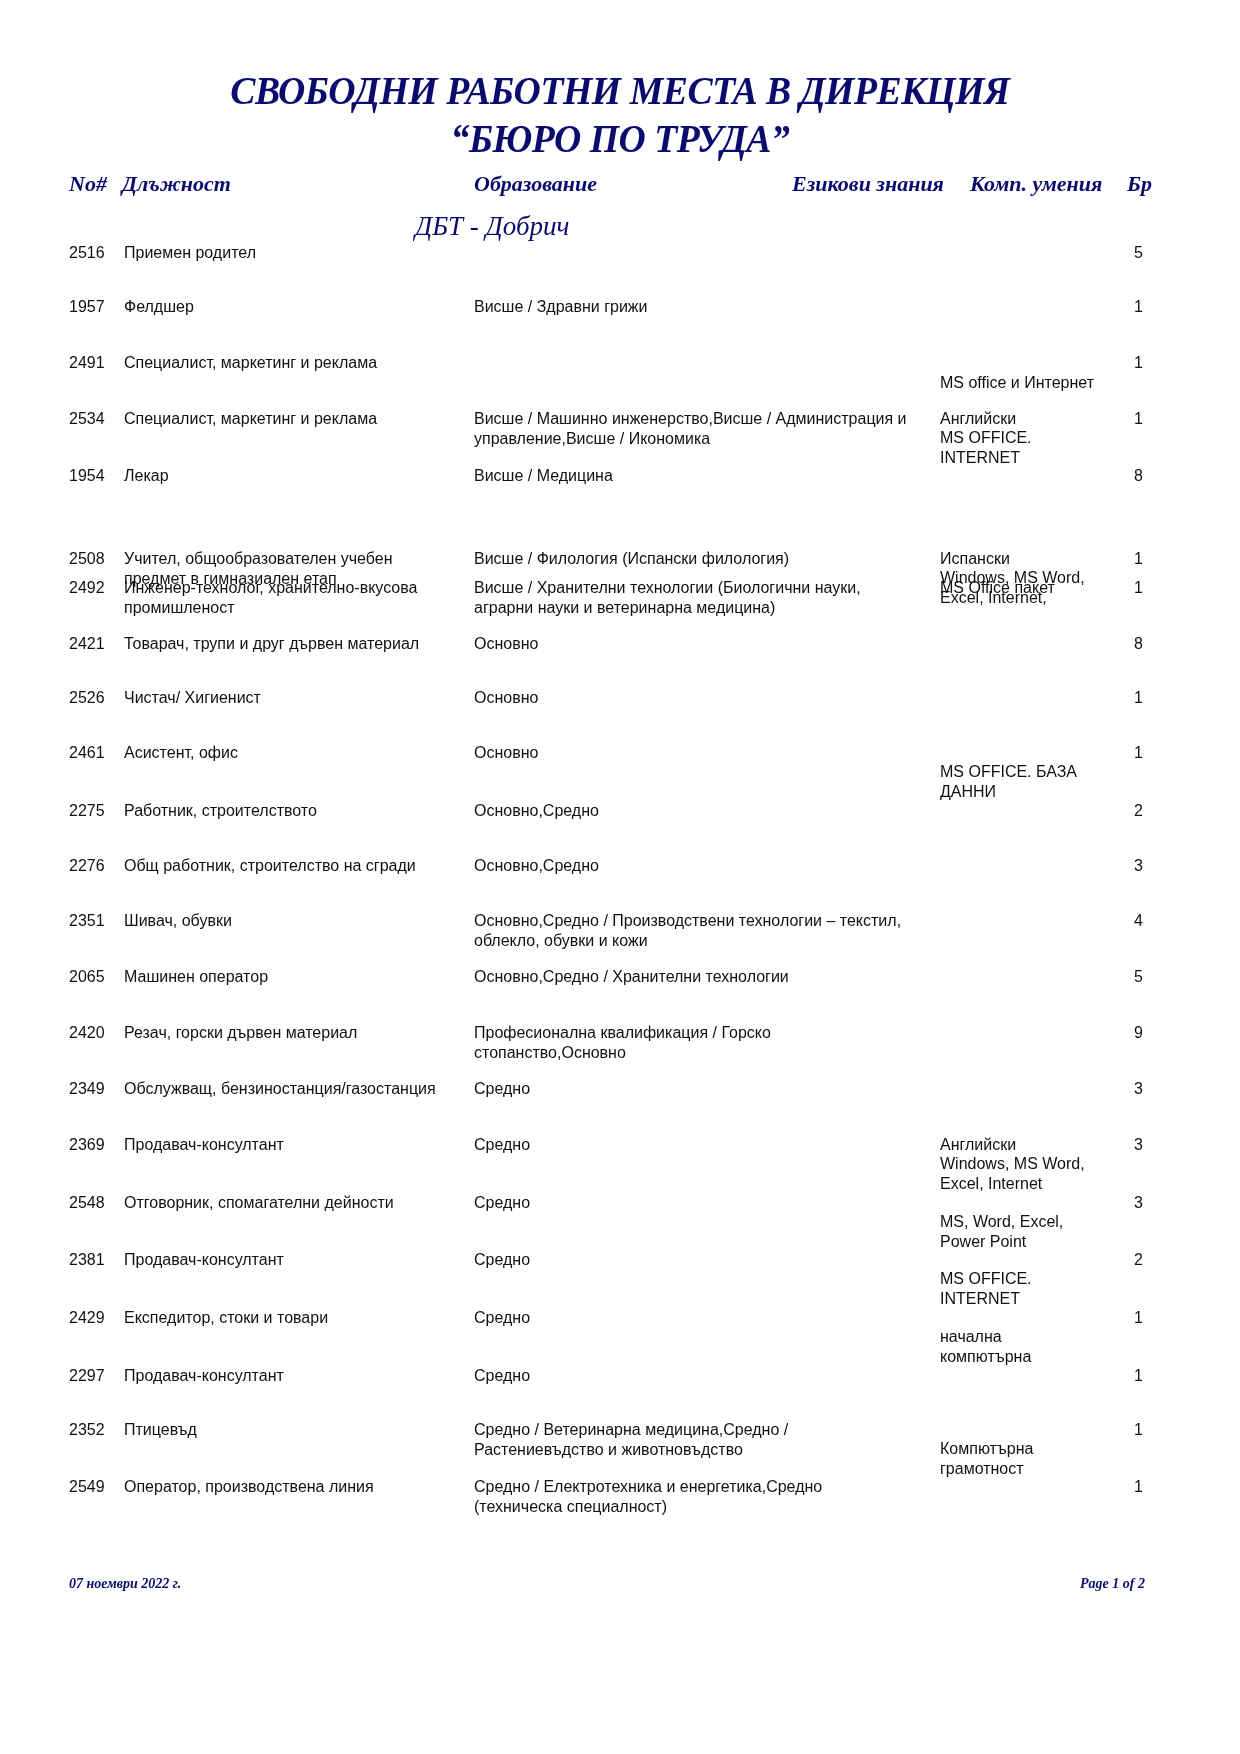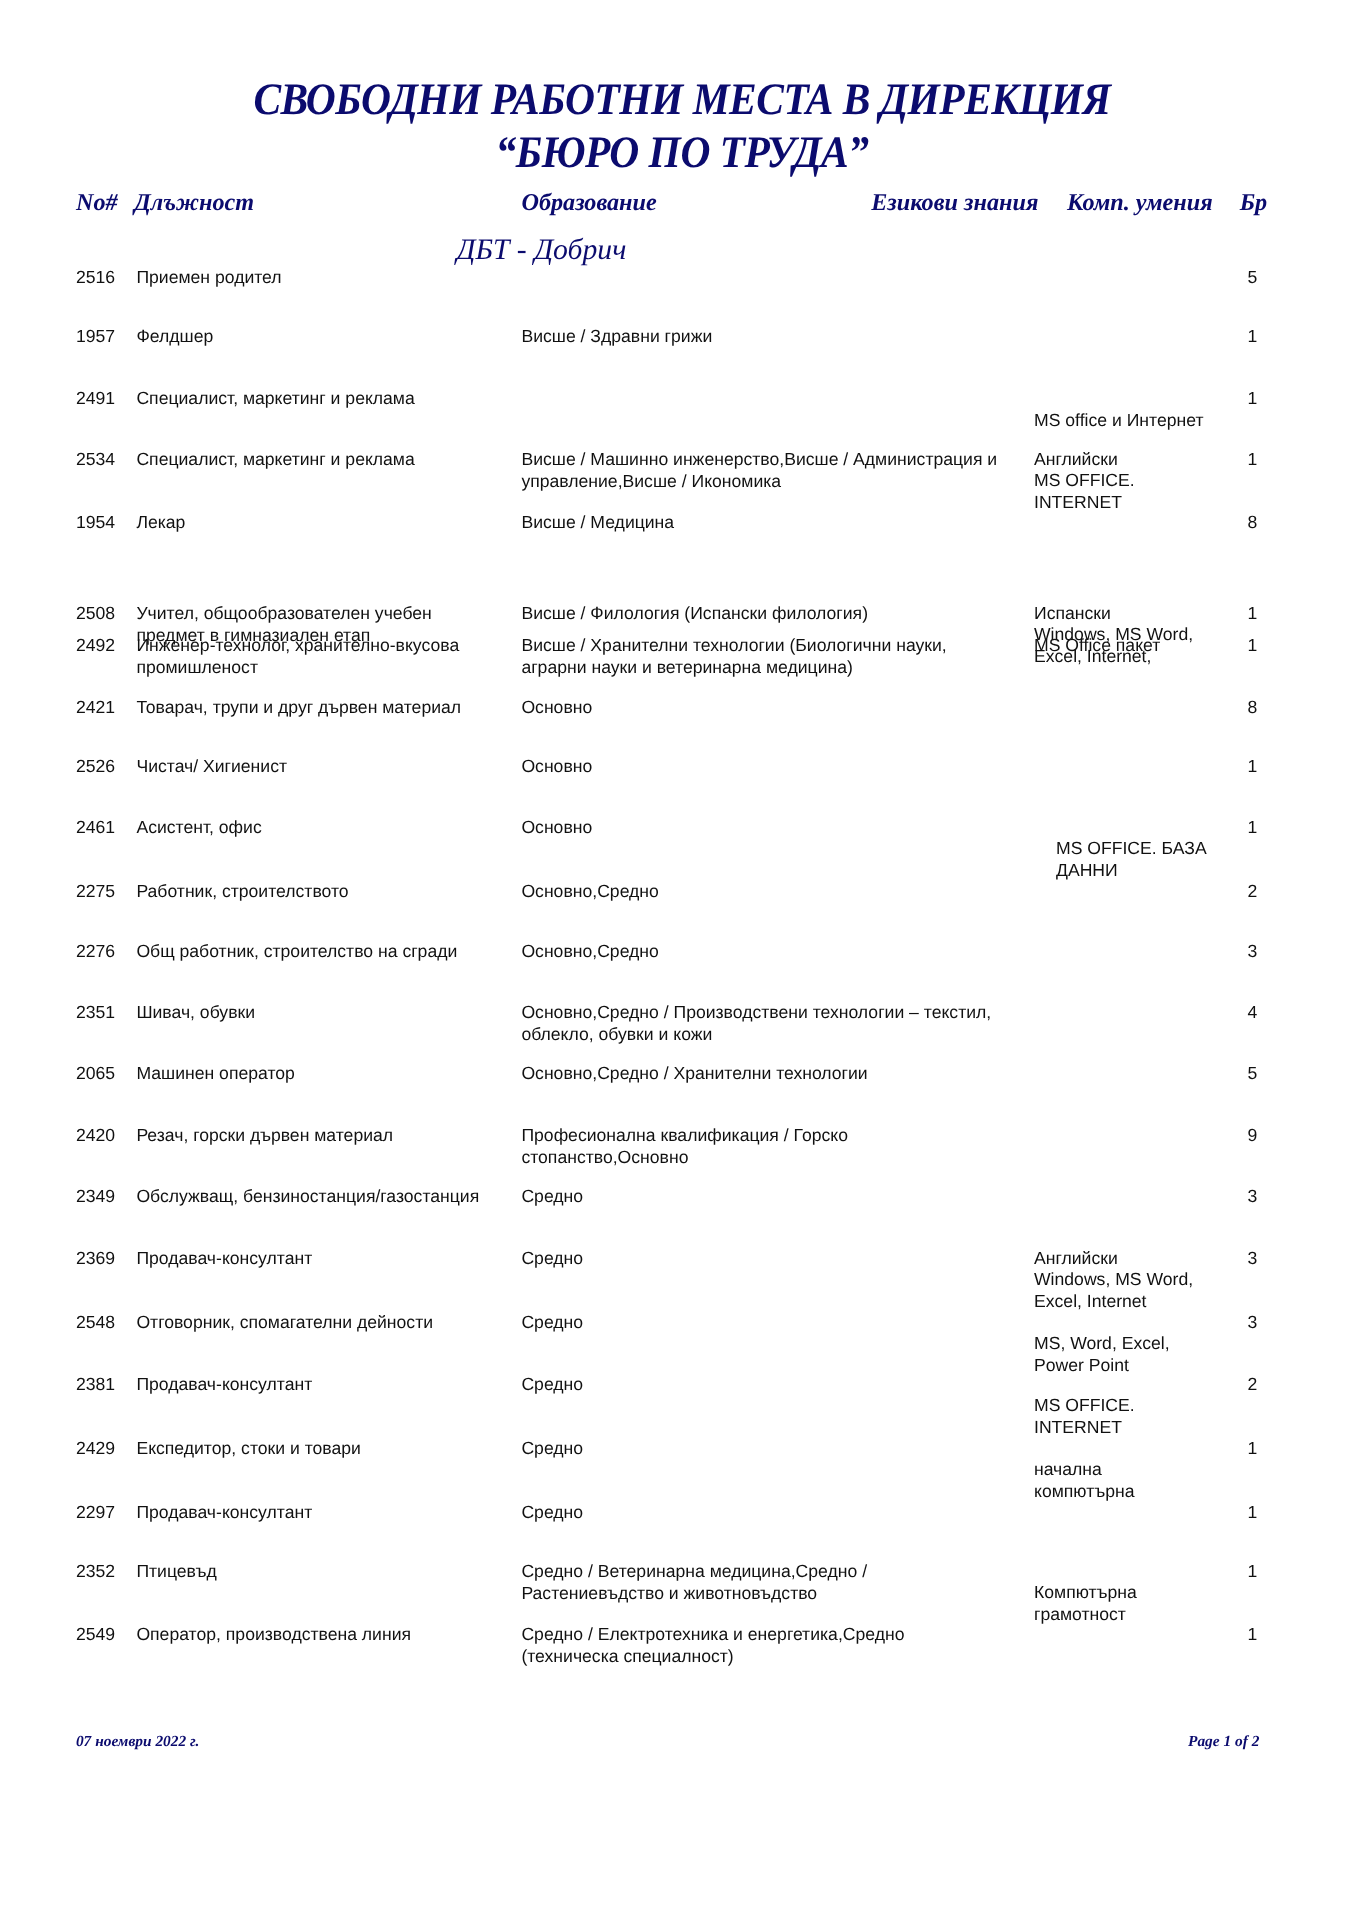--- a/index.html
+++ b/index.html
@@ -137,21 +137,21 @@
         <div class="cell c-edu">Основно</div>
         <div class="cell c-lang"></div>
         <div class="cell c-skills" style="top: 0px;"></div>
         <div class="cell c-count">1</div>
       </div>
       <div class="row" style="top: 743px;">
         <div class="cell c-no">2461</div>
         <div class="cell c-title">Асистент, офис</div>
         <div class="cell c-edu">Основно</div>
         <div class="cell c-lang"></div>
-        <div class="cell c-skills" style="top: 19px; margin-left: 20px;">MS OFFICE. БАЗА
+        <div class="cell c-skills" style="top: 19px;">MS OFFICE. БАЗА
 ДАННИ</div>
         <div class="cell c-count">1</div>
       </div>
       <div class="row" style="top: 801px;">
         <div class="cell c-no">2275</div>
         <div class="cell c-title">Работник, строителството</div>
         <div class="cell c-edu">Основно,Средно</div>
         <div class="cell c-lang"></div>
         <div class="cell c-skills" style="top: 0px;"></div>
         <div class="cell c-count">2</div>

